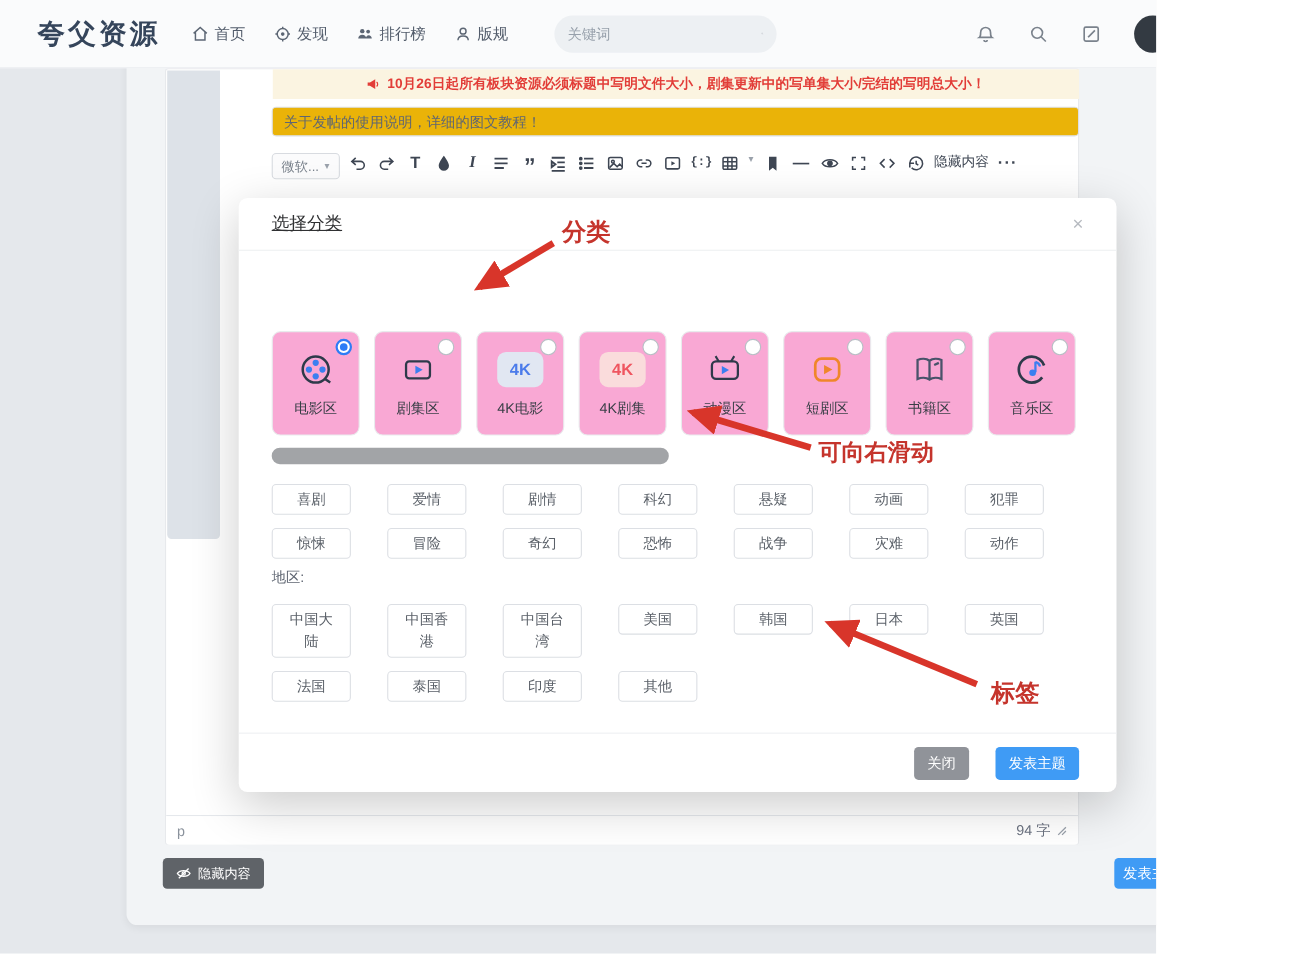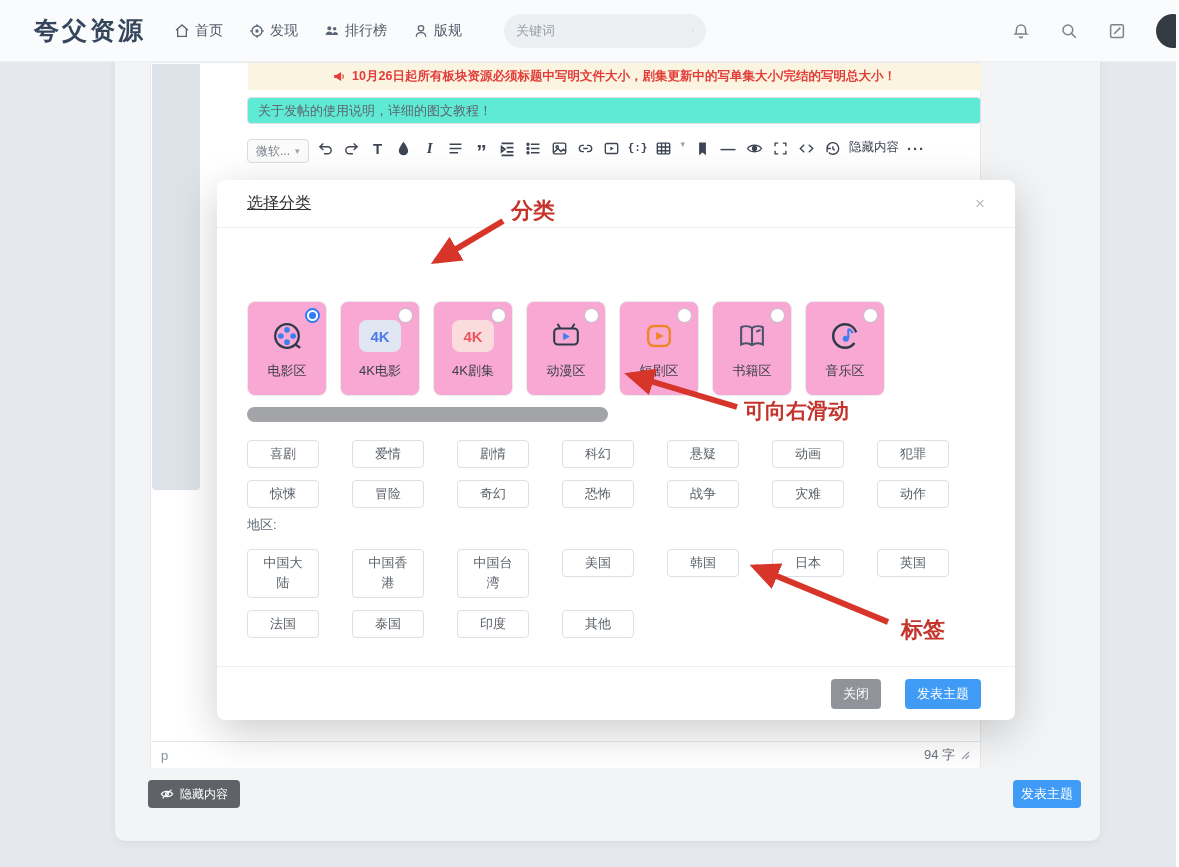--- a/index.html
+++ b/index.html
@@ -1,18 +1,18 @@
 <!DOCTYPE html>
 <html><head>
 <meta charset="utf-8">
 <style>
   * { margin:0; padding:0; box-sizing:border-box; }
   html,body { width:1179px; height:867px; overflow:hidden; }
   body { font-family:"Liberation Sans","DejaVu Sans",sans-serif; }
-  #app { position:relative; width:1176px; height:867px; background:#e5e8ec; overflow:hidden; }
+  #app { position:relative; width:1051px; height:867px; background:#e5e8ec; overflow:hidden; }
 
   
   .navbar { position:absolute; top:0; left:0; right:0; height:62px; background:#fafbfc;
             border-bottom:1px solid #edeff2; display:flex; align-items:center; z-index:5; }
   .logo { margin-left:34px; font-size:25px; font-weight:bold; color:#35455b; letter-spacing:3px; cursor:pointer; }
   .nav-items { display:flex; margin-left:28px; gap:26px; }
   .nav-item { display:flex; align-items:center; gap:5px; color:#525c6b; font-size:14px; cursor:pointer; }
   .nav-item svg { width:16px; height:16px; color:#5c6674; }
   .nav-search { margin-left:42px; width:202px; height:34px; background:#edf0f3; border-radius:17px;
                 display:flex; align-items:center; padding:0 12px; }
@@ -28,21 +28,21 @@
   .main-card { position:absolute; left:115px; top:0; width:985px; height:841px; background:#f2f4f6;
                border-radius:0 0 10px 10px; box-shadow:0 2px 8px rgba(0,0,0,.06); }
   .editor-panel { position:absolute; left:150px; top:62px; width:831px; height:706px; background:#fff;
                   border:1px solid #e7e9ec; border-radius:3px; }
   .gutter-strip { position:absolute; left:152px; top:64px; width:48px; height:426px; background:#dde2e8; border-radius:0 0 4px 4px; }
   .notice { position:absolute; left:248px; top:63px; width:733px; height:27px; background:#fbf4e1;
             color:#e23d38; font-size:12.5px; font-weight:bold; display:flex; align-items:center;
             justify-content:center; gap:6px; }
   .notice svg { width:13px; height:13px; flex:0 0 auto; }
   .title-input { position:absolute; left:247px; top:97px; width:734px; height:27px; border:1px solid #dcdfe4;
-                 border-radius:4px; background:#5eead4; font-size:13px; color:#5f6672; padding:0 10px;
+                 border-radius:4px; background:#eab308; font-size:13px; color:#5f6672; padding:0 10px;
                  font-family:inherit; outline:none; }
   .toolbar { position:absolute; left:247px; top:139px; width:734px; height:30px; display:flex;
              align-items:flex-start; gap:8px; color:#3e4653; }
   .font-select { display:flex; align-items:center; gap:5px; border:1px solid #d8dbe0; background:#fbfbfc;
                  border-radius:4px; height:24px; padding:0 8px; font-size:12px; color:#7a828c; cursor:pointer; }
   .tb { width:18px; height:18px; display:flex; align-items:center; justify-content:center; cursor:pointer;
         font-size:15px; flex:0 0 auto; }
   .tb svg { width:17px; height:17px; }
   .tb-txt { font-size:12.5px; color:#3e4653; cursor:pointer; white-space:nowrap; }
   .chev { font-size:9px; color:#9aa1ab; }
@@ -320,20 +320,30 @@
                 <circle cx="24.5" cy="18" r="3" fill="#3b7ff0"></circle>
                 <circle cx="18" cy="24.5" r="3" fill="#3b7ff0"></circle>
                 <path d="M27 27l5 3.5" stroke="#2e3a4a" stroke-width="2.4"></path>
               </svg>
           </span>
           <span class="cat-label">电影区</span>
         </div>
         <div class="cat-card">
           <span class="radio"></span>
           <span class="cat-icon">
+            <svg width="34" height="34" viewBox="0 0 36 36" fill="none">
+                <rect x="6.5" y="10" width="23" height="16.5" rx="3" stroke="#2e3a4a" stroke-width="2.2"></rect>
+                <path d="M15.5 14.2v8l7-4z" fill="#3b7ff0"></path>
+              </svg>
+          </span>
+          <span class="cat-label">剧集区</span>
+        </div>
+        <div class="cat-card">
+          <span class="radio"></span>
+          <span class="cat-icon">
               <span class="badge blue">4K</span>
             </span>
           <span class="cat-label">4K电影</span>
         </div>
         <div class="cat-card">
           <span class="radio"></span>
           <span class="cat-icon">
               <span class="badge pink">4K</span>
             </span>
           <span class="cat-label">4K剧集</span>

